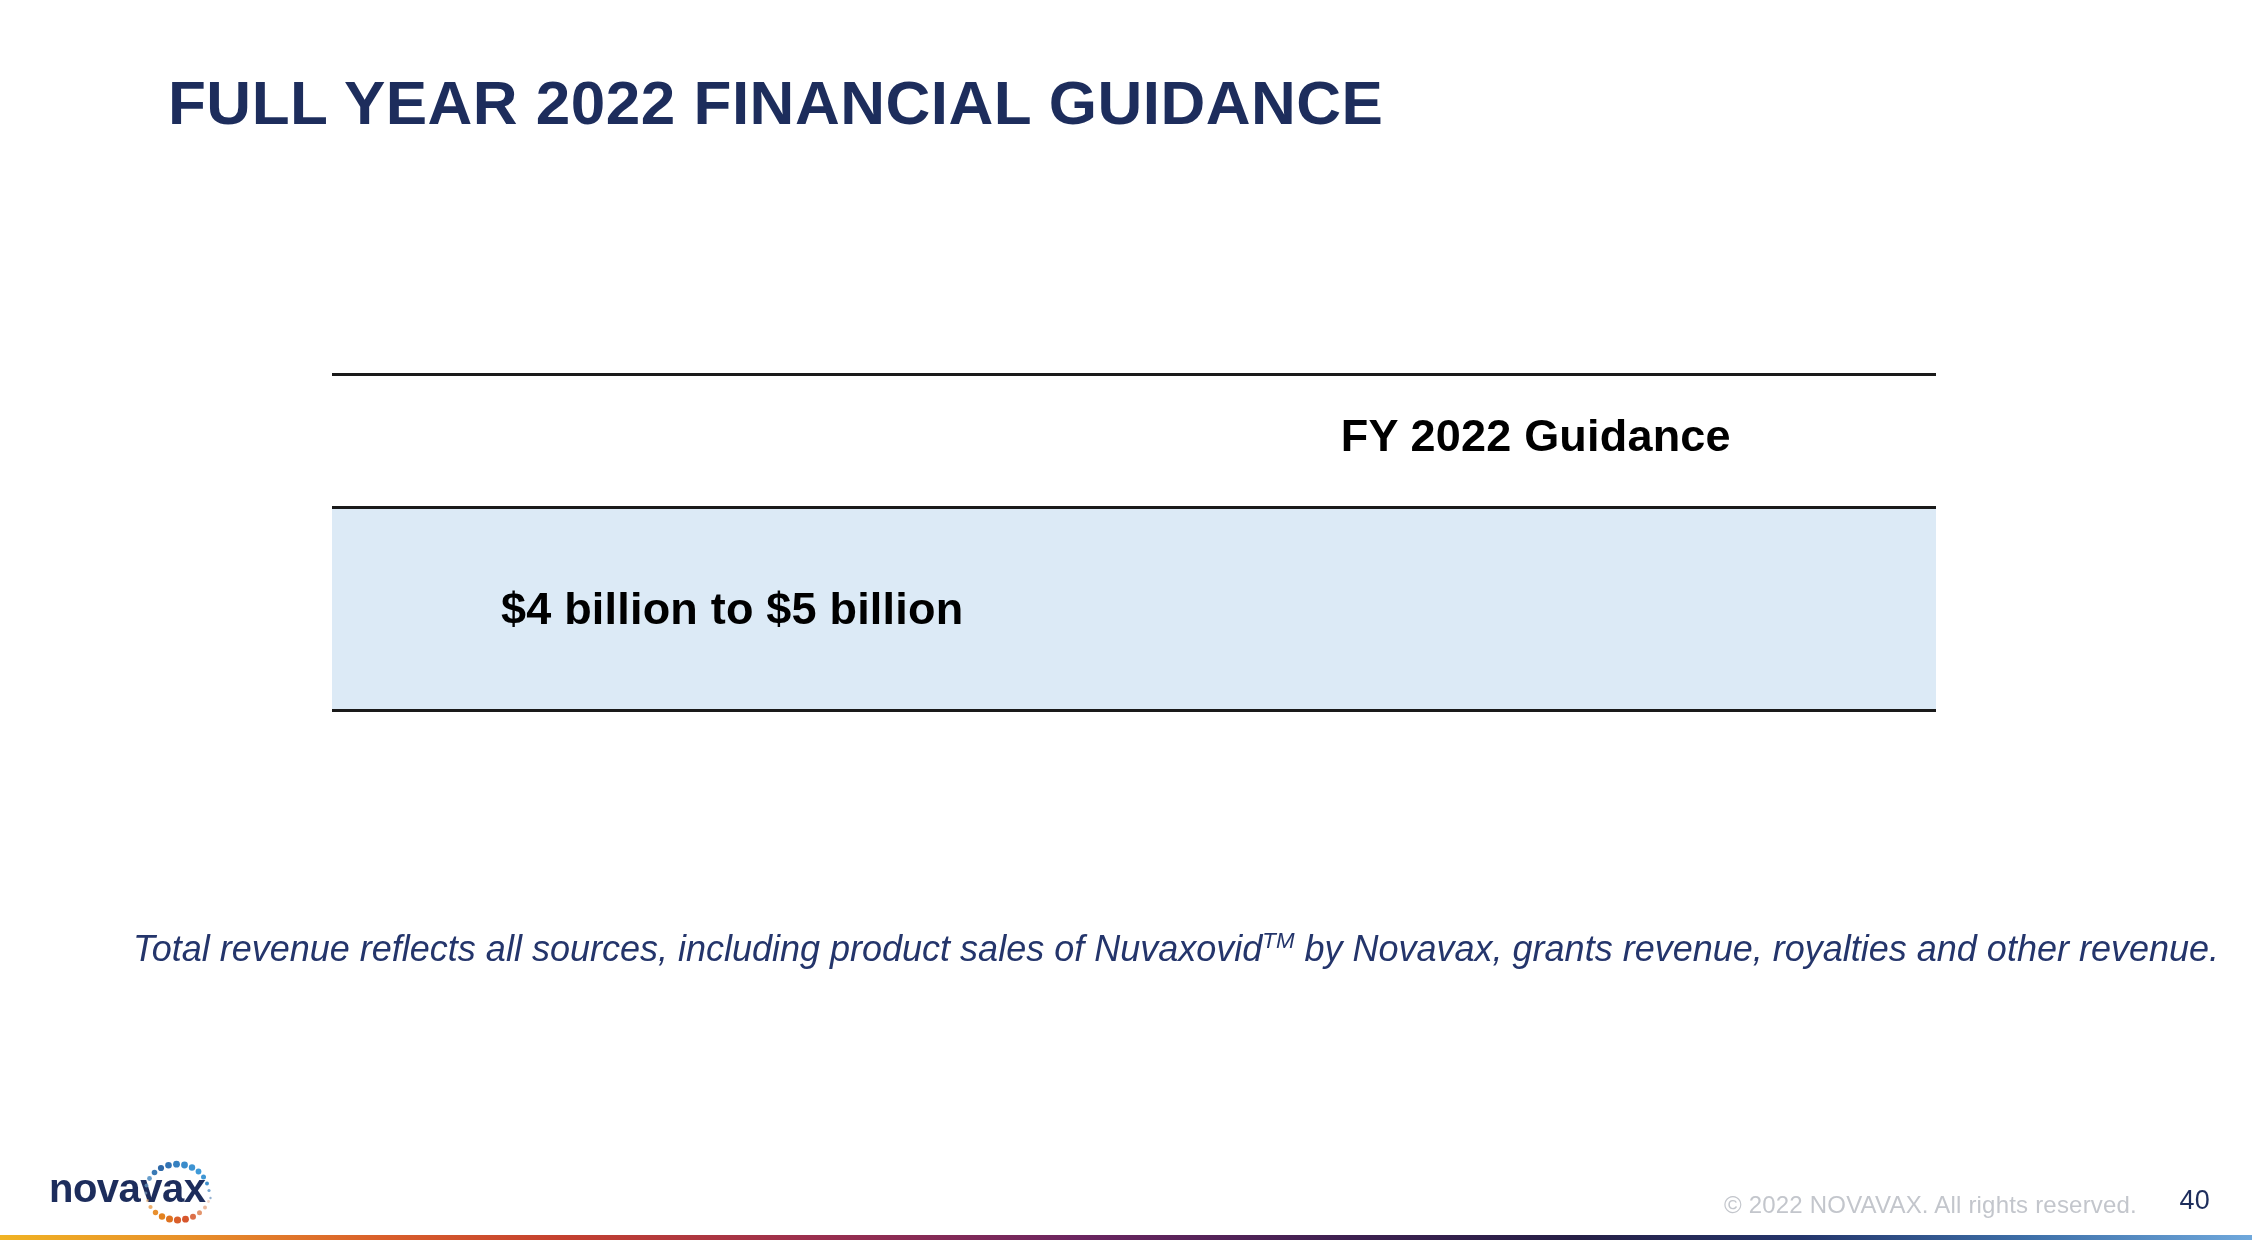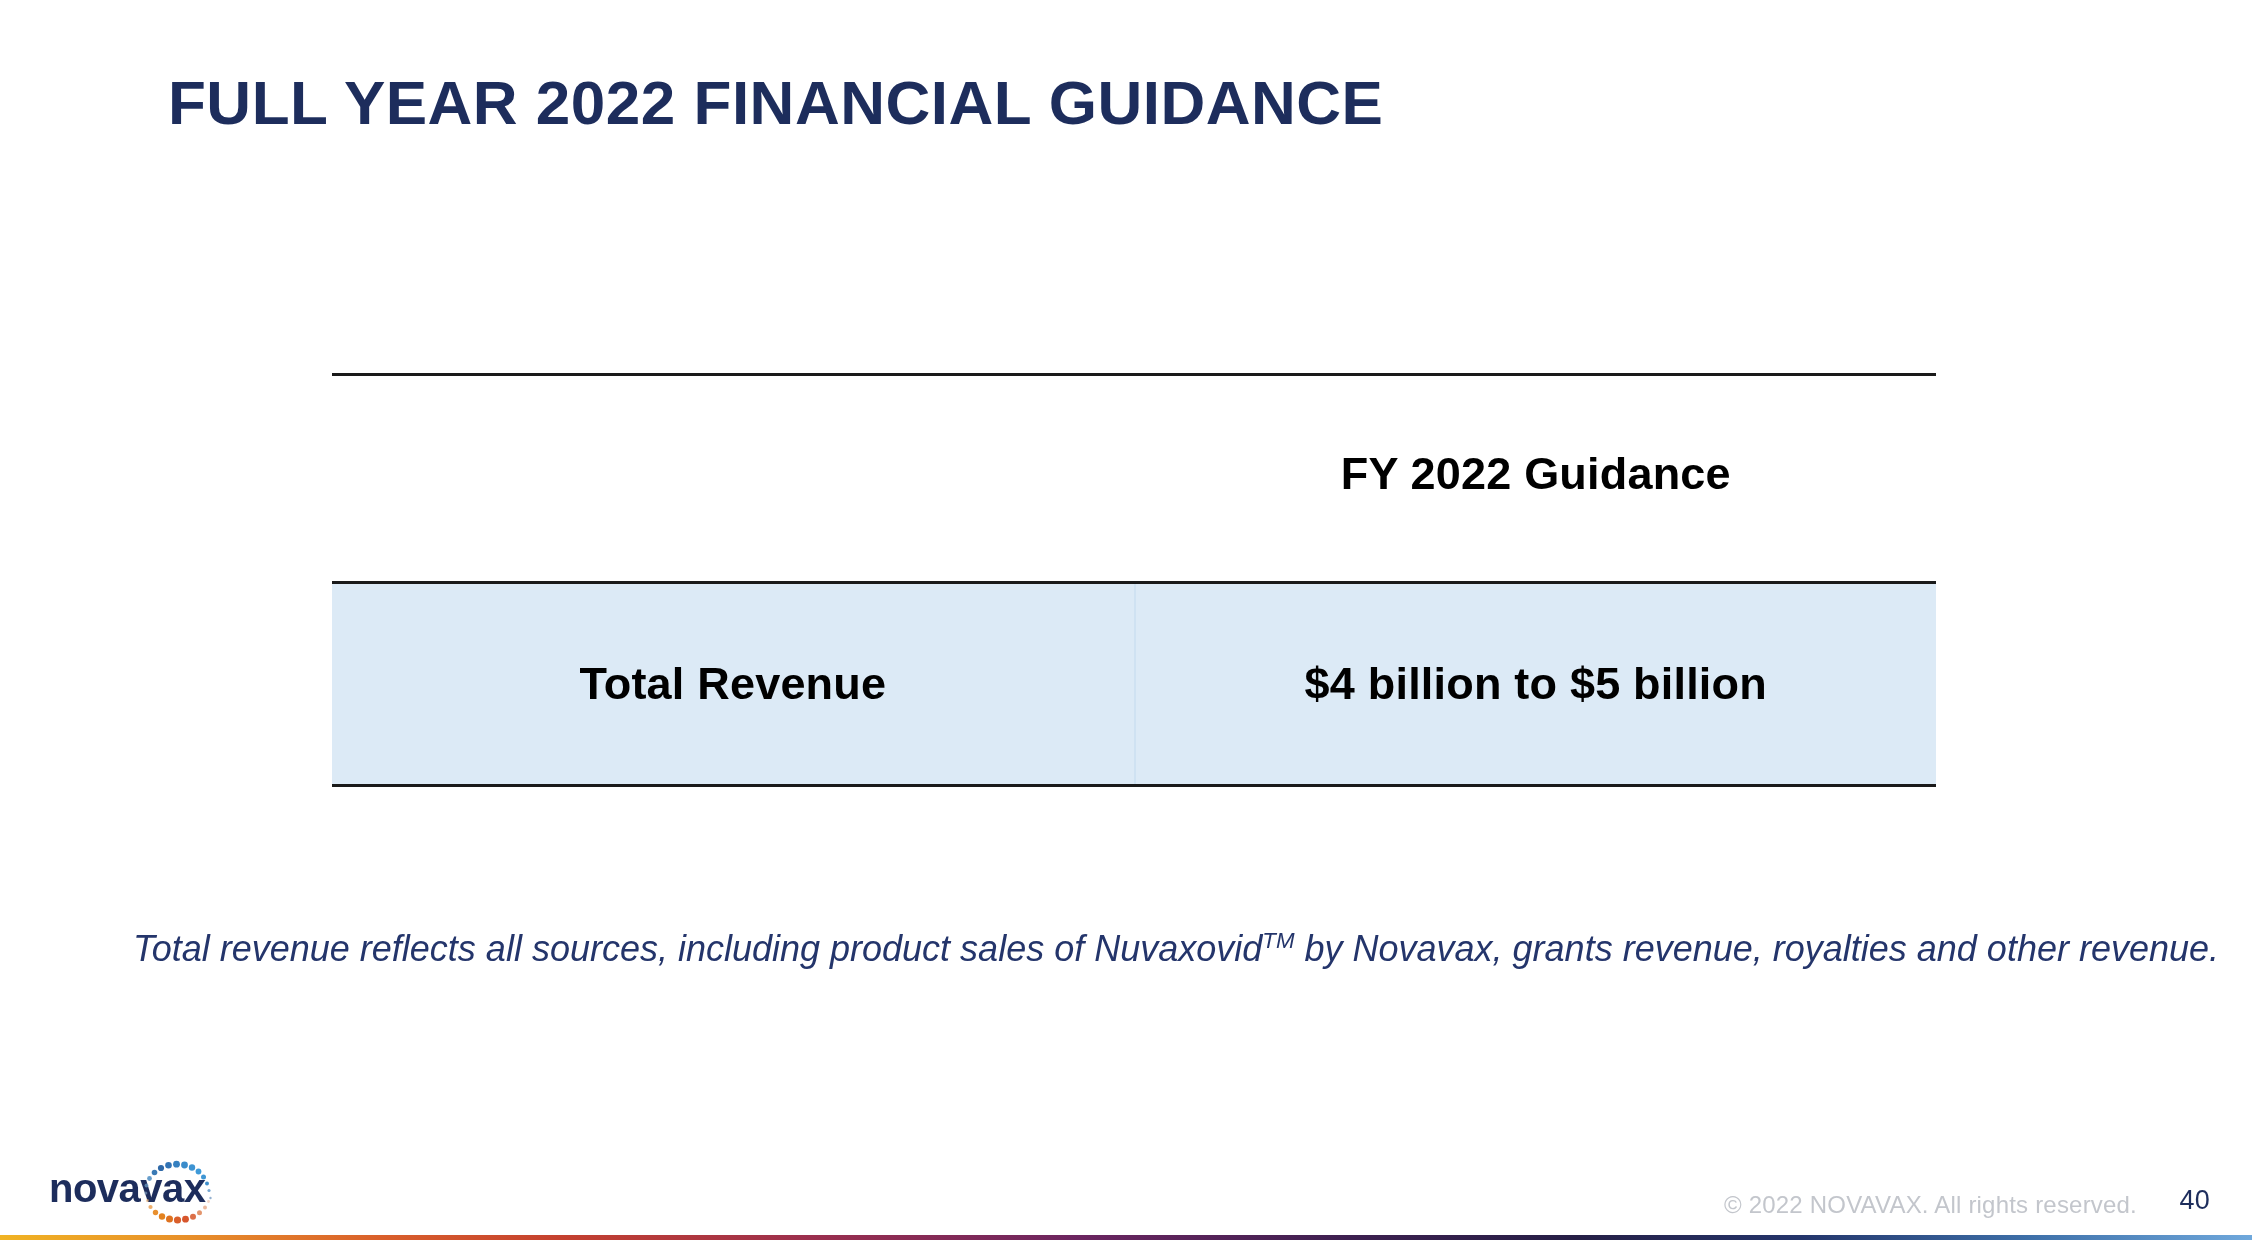--- a/index.html
+++ b/index.html
@@ -36,21 +36,21 @@
     position:absolute;
     left:332px; top:373px;
     width:1604px;
   }
   .tbl-rule-top {
     height:0; border-top:3px solid #1a1a1a;
     width:100%;
   }
   #table-header-row {
     display:flex;
-    height:205px;
+    height:130px;
     justify-content:space-between;
   }
   #table-header-row .cell-label { width:50.1%; }
   #table-header-row .cell-value { width:49.9%; }
   .cell {
     display:flex;
     align-items:center;
     justify-content:center;
     text-align:center;
   }
@@ -159,23 +159,20 @@
     <div class="tbl-rule-top"></div>
 
     <div id="table-header-row">
       <div class="cell cell-label" id="col-header-blank"></div>
       <div class="cell cell-value" id="col-header-guidance">FY 2022 Guidance</div>
     </div>
 
     <div class="tbl-rule-mid"></div>
 
     <div id="table-data-row">
-      <div class="cell cell-label">
-        <span class="data-text">Total Revenue</span>
-      </div>
       <div class="cell cell-value">
         <span class="data-text">$4 billion to $5 billion</span>
       </div>
     </div>
 
     <div class="tbl-rule-bot"></div>
   </div>
 
   <p id="footnote"><span>Total revenue reflects all sources, including product sales of Nuvaxovid</span><sup>TM</sup><span> by Novavax, grants revenue, royalties and other revenue.</span></p>
 

